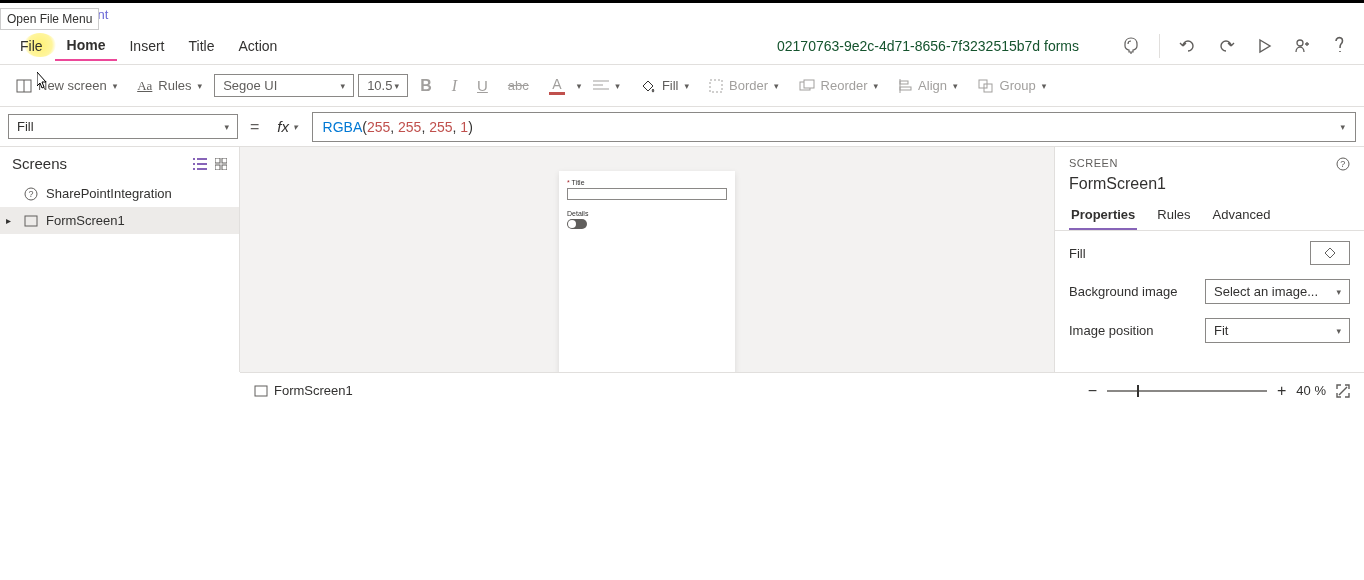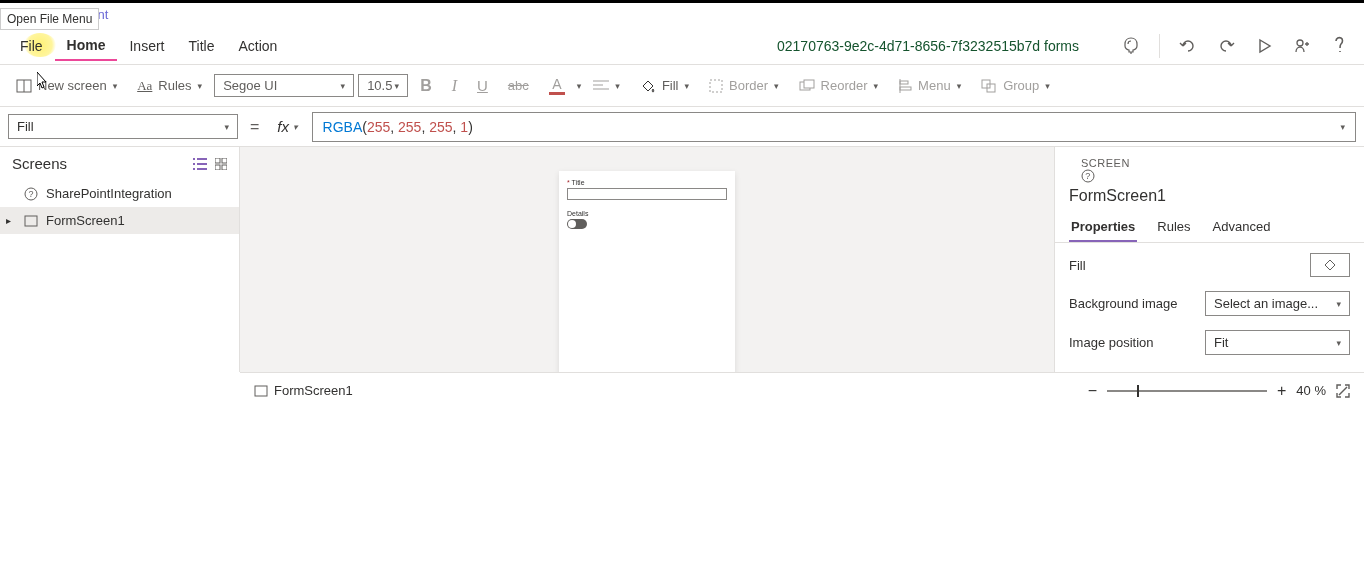--- a/index.html
+++ b/index.html
@@ -41,21 +41,21 @@
 .tree-item .caret { position: absolute; left: 6px; font-size: 10px; }
 .tree-item-wrap { position: relative; }
 .canvas-area { flex: 1; background: #f3f2f1; display: flex; align-items: flex-start; justify-content: center; padding: 24px 0; position: relative; }
 .canvas { width: 176px; height: 316px; background: #fff; box-shadow: 0 2px 6px rgba(0,0,0,0.1); padding: 8px; font-size: 7px; }
 .canvas .req { color: #a4262c; }
 .canvas input.txt { width: 100%; border: 1px solid #8a8886; height: 12px; margin-top: 2px; }
 .canvas .details-label { margin-top: 10px; font-size: 7px; }
 .toggle { width: 20px; height: 10px; background: #605e5c; border-radius: 5px; margin-top: 2px; position: relative; }
 .toggle::after { content: ''; position: absolute; width: 8px; height: 8px; background: #fff; border-radius: 50%; top: 1px; left: 1px; }
 .right-panel { width: 310px; border-left: 1px solid #e1dfdd; display: flex; flex-direction: column; }
-.rp-header { padding: 10px 26px 4px; font-size: 11px; color: #605e5c; letter-spacing: 0.5px; display: flex; justify-content: space-between; flex-direction: column; }
+.rp-header { padding: 10px 14px 4px; font-size: 11px; color: #605e5c; letter-spacing: 0.5px; display: flex; justify-content: space-between; }
 .rp-title { padding: 0 14px 8px; font-size: 16px; }
 .rp-tabs { display: flex; border-bottom: 1px solid #e1dfdd; padding: 0 14px; gap: 18px; }
 .rp-tab { padding: 6px 2px; cursor: pointer; font-size: 13px; }
 .rp-tab.active { border-bottom: 2px solid #8764b8; font-weight: 600; }
 .rp-body { padding: 10px 14px; display: flex; flex-direction: column; gap: 14px; }
 .rp-row { display: flex; justify-content: space-between; align-items: center; }
 .rp-dropdown { border: 1px solid #8a8886; padding: 4px 8px; width: 145px; display: flex; justify-content: space-between; align-items: center; font-size: 13px; }
 .color-swatch { width: 40px; height: 24px; border: 1px solid #8a8886; display: flex; align-items: center; justify-content: center; }
 .status-bar { height: 36px; border-top: 1px solid #e1dfdd; display: flex; align-items: center; padding: 0 14px; gap: 10px; margin-left: 240px; }
 .status-left { display: flex; align-items: center; gap: 6px; }
@@ -184,21 +184,21 @@
         </svg>
       <span>Reorder</span>
       <span class="chev">▾</span>
     </div>
     <div class="ribbon-btn disabled">
       <svg width="14" height="14" viewBox="0 0 14 14">
           <line x1="2" y1="0" x2="2" y2="14" stroke="#a19f9d"></line>
           <rect x="2" y="2" width="8" height="3" fill="none" stroke="#a19f9d"></rect>
           <rect x="2" y="8" width="11" height="3" fill="none" stroke="#a19f9d"></rect>
         </svg>
-      <span>Menu</span>
+      <span>Align</span>
       <span class="chev">▾</span>
     </div>
     <div class="ribbon-btn disabled">
       <svg width="16" height="14" viewBox="0 0 16 14">
           <rect x="1" y="1" width="8" height="8" fill="none" stroke="#a19f9d"></rect>
           <rect x="6" y="5" width="8" height="8" fill="none" stroke="#a19f9d"></rect>
         </svg>
       <span>Group</span>
       <span class="chev">▾</span>
     </div>

